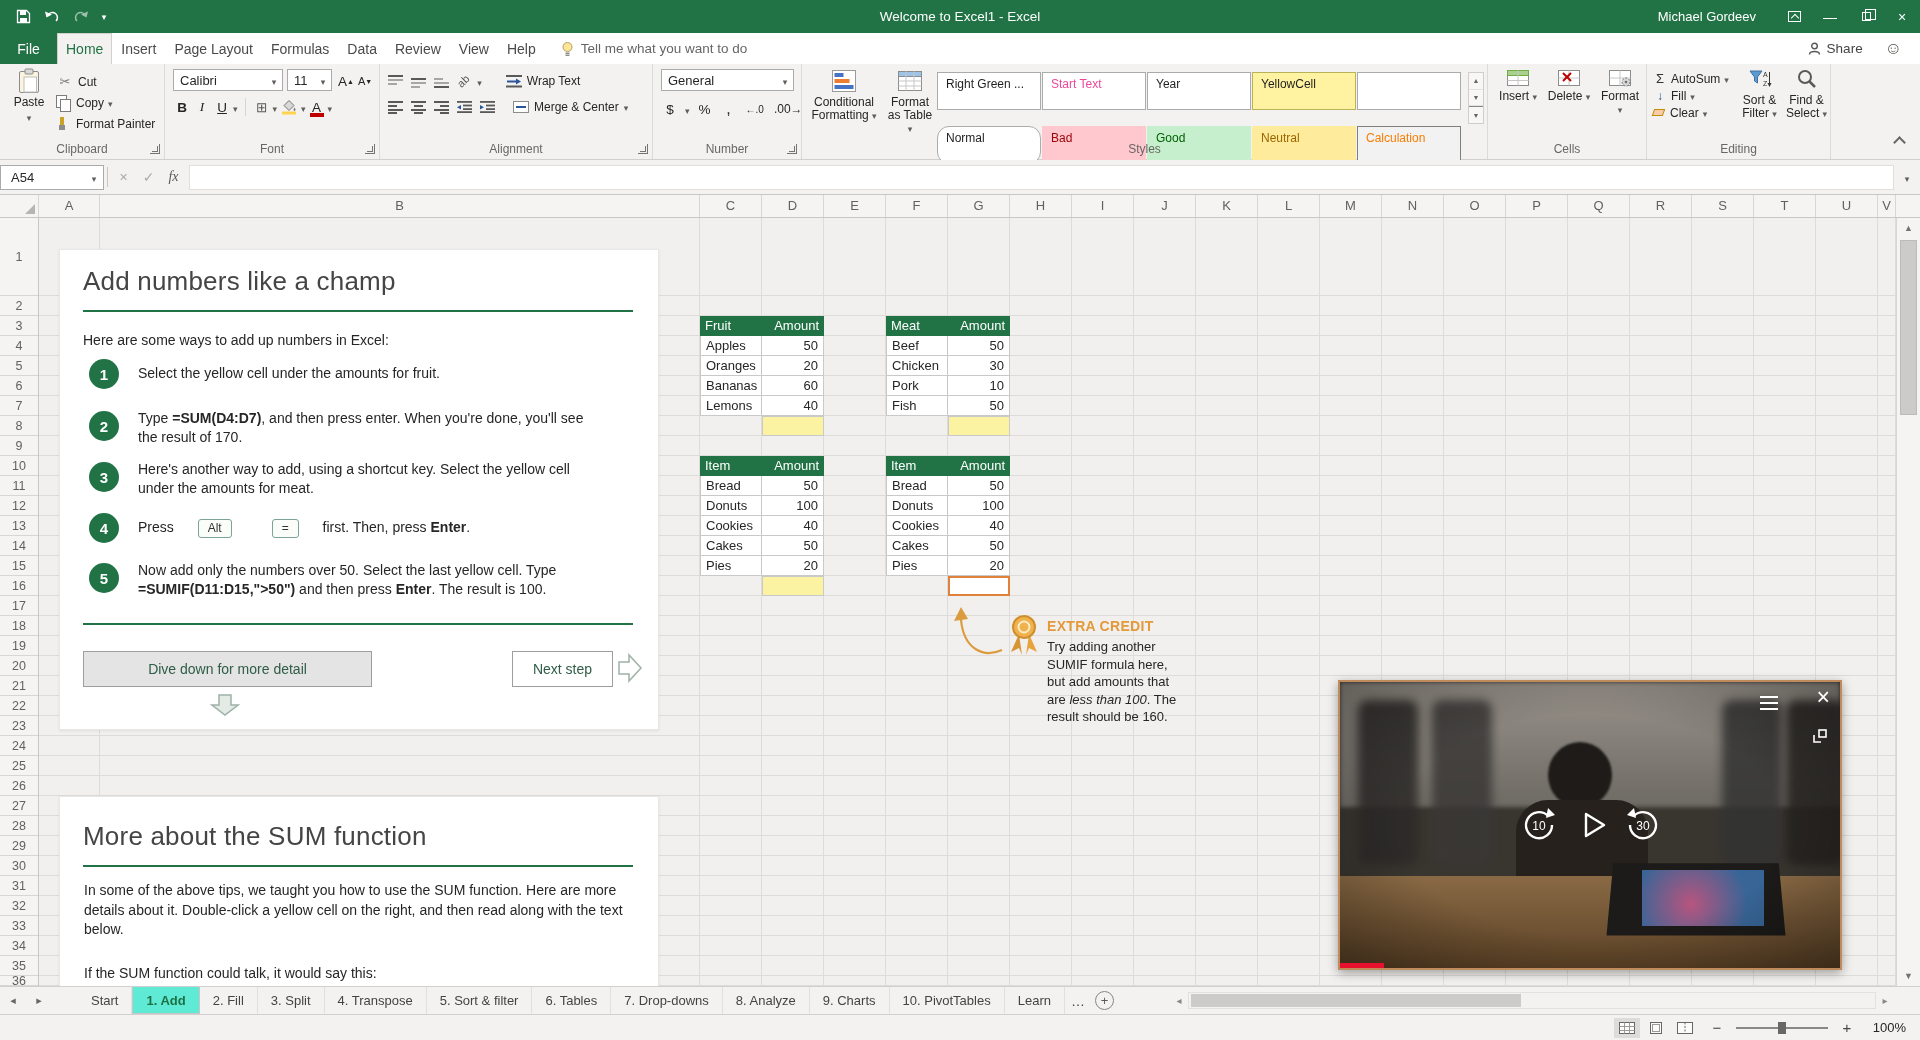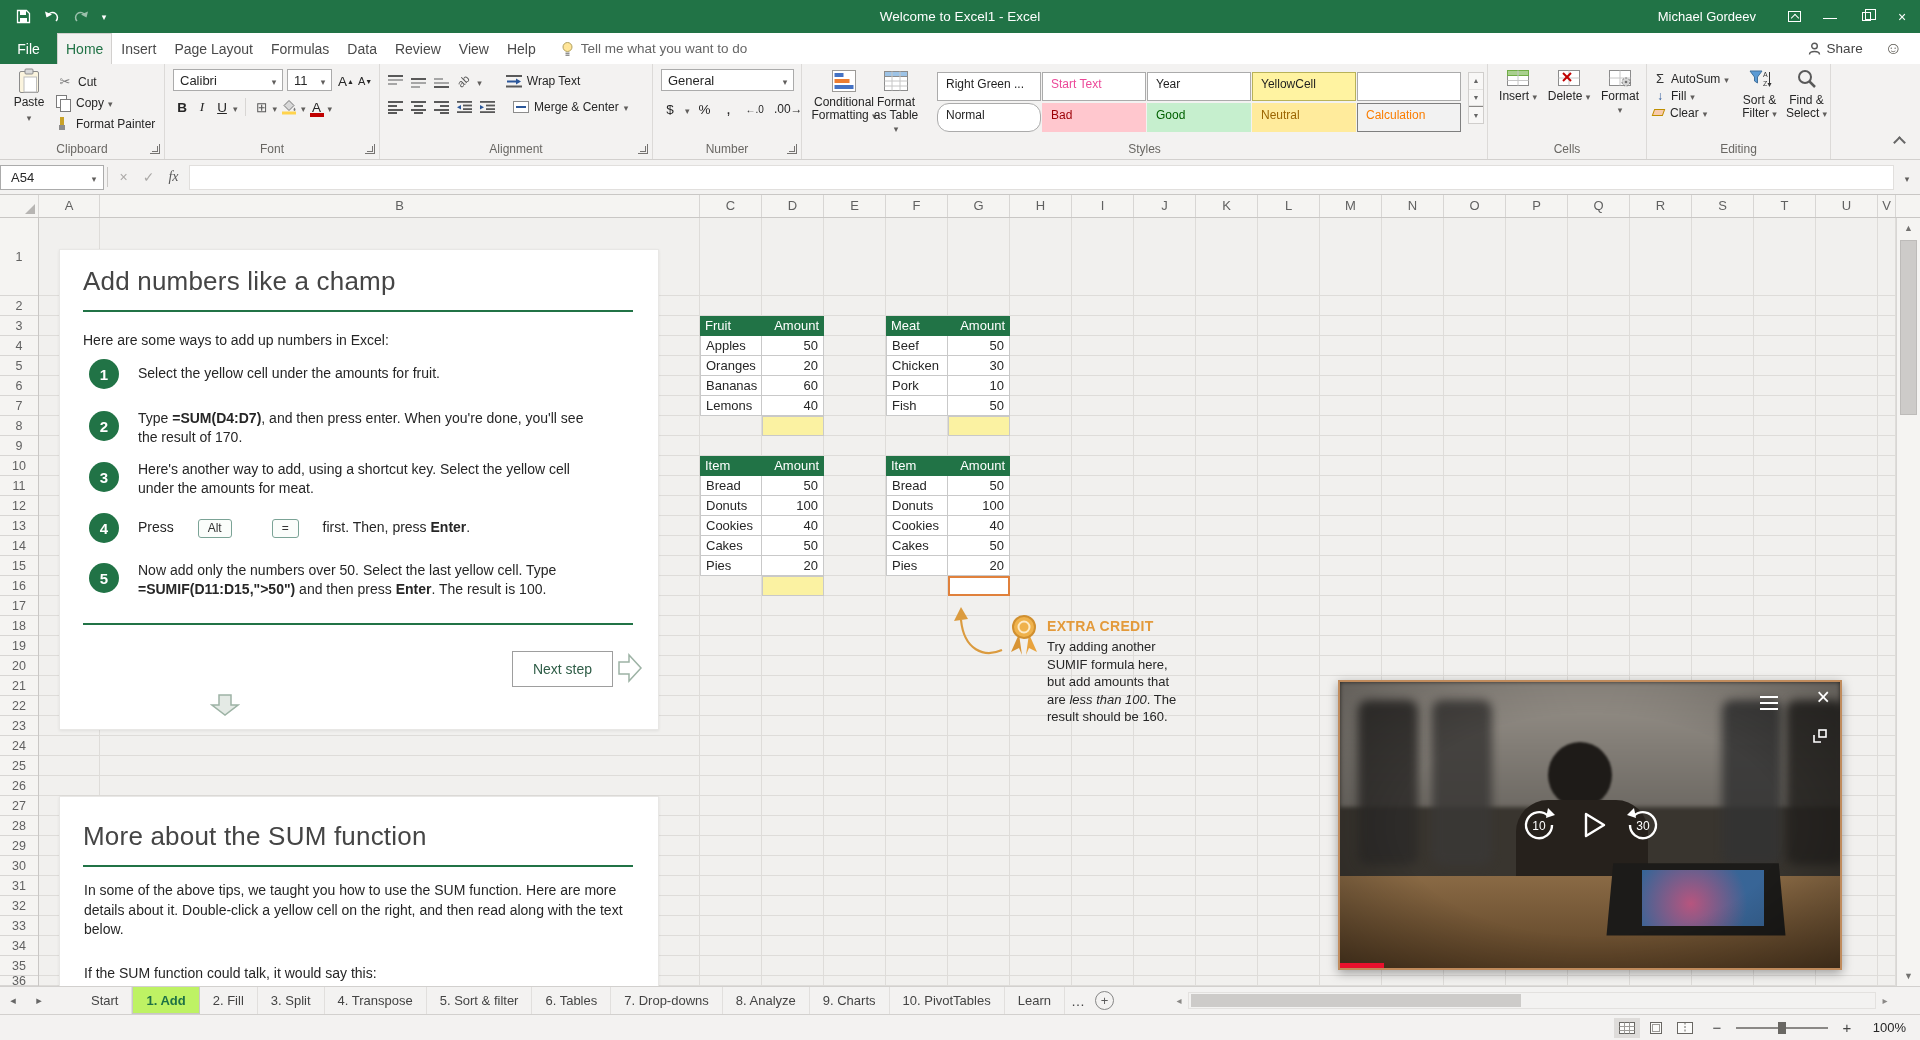--- a/index.html
+++ b/index.html
@@ -56,21 +56,21 @@
   .combo{position:absolute;height:22px;background:#fff;border:1px solid #ABABAB;font-size:13px;display:flex;align-items:center;padding-left:6px;color:#262626}
   .combo .dd{margin-left:auto;width:16px;text-align:center}
   .tbtn{min-width:18px;height:20px;display:flex;align-items:center;justify-content:center;font-size:13.5px;color:#262626;padding:0 2px;position:relative}
   .tbold{font-weight:700}.tital{font-style:italic;font-family:"Liberation Serif",serif}.tund{text-decoration:underline}
   .vsep{width:1px;height:18px;background:#D8D6D4;margin:0 5px}
   .fcA::after{content:"";position:absolute;left:2px;right:2px;bottom:0;height:4px;background:#C00000}
   .al1,.al2,.nb2,.fb2{position:absolute;display:flex;align-items:center;gap:8px}
   .wrapbtn,.mergebtn{display:flex;align-items:center;gap:5px;font-size:12px;color:#262626;white-space:nowrap}
   .orient{font-size:11px;color:#595959;transform:rotate(-45deg)}
   .gallery{position:absolute;left:135px;top:8px;width:527px;display:flex;flex-wrap:wrap}
-  .swatch{width:104px;height:29px;line-height:23px;font-size:12px;padding-left:8px;border:1px solid #ABABAB;margin:0 1px 2px 0;white-space:nowrap;overflow:hidden}
+  .swatch{width:104px;height:38px;line-height:23px;font-size:12px;padding-left:8px;border:1px solid #ABABAB;margin:0 1px 16px 0;white-space:nowrap;overflow:hidden}
   .galscroll{position:absolute;left:666px;top:8px;width:16px;height:52px;display:flex;flex-direction:column;border:1px solid #D0CECC;background:#F8F7F6}
   .gs{flex:1;display:flex;align-items:center;justify-content:center;font-size:7px;color:#666;border-bottom:1px solid #E3E2E0}
   .gs:last-child{border-bottom:none;border-top:1.5px solid #8A8886}
   .ed1{position:absolute;left:6px;top:6px;display:flex;flex-direction:column}
   .erow{display:flex;align-items:center;height:17px;font-size:12px;color:#262626;gap:4px;white-space:nowrap}
   .sum{font-size:13px;color:#333;width:14px;text-align:center}
   .fillarrow{color:#2B579A;font-weight:700;width:14px;text-align:center}
   .eraser{width:11px;height:7px;background:#F8CBAD;border:1px solid #BF8F00;transform:skewX(-20deg);margin-right:2px}
   .collapse{position:absolute;right:16px;bottom:12px;width:9px;height:9px;border-left:2px solid #666;border-top:2px solid #666;transform:rotate(45deg)}
 
@@ -158,21 +158,21 @@
   .v-pop{position:absolute;right:10px;top:44px}
   .v-ctl{position:absolute}
   .v-rw{left:179px;top:123px}.v-play{left:232px;top:123px}.v-fw{left:283px;top:123px}
   .v-prog{position:absolute;left:0;bottom:0;width:44px;height:5px;background:#E8112D}
 
   
   #sheettabs{position:absolute;left:0;right:0;top:986px;height:28px;background:#F3F2F1;border-top:1px solid #D2D0CE;display:flex;align-items:stretch}
   .tnav{width:26px;display:flex;align-items:center;justify-content:center;color:#666;font-size:11px}
   .stabs{display:flex;align-items:stretch;margin-left:26px}
   .stab{padding:0 13px;display:flex;align-items:center;font-size:13px;color:#444;border-right:1px solid #E1DFDD;white-space:nowrap}
-  .stab.active{background:#bef264;color:#1E7145;font-weight:700;border:1px solid #C9C7C5;border-top:none}
+  .stab.active{background:#5eead4;color:#1E7145;font-weight:700;border:1px solid #C9C7C5;border-top:none}
   .tmore{width:26px;display:flex;align-items:center;justify-content:center;color:#444;font-size:14px}
   .newsheet{width:19px;height:19px;margin:4px 6px 0 4px;border-radius:50%;border:1px solid #868686;color:#5A5A5A;display:flex;align-items:center;justify-content:center;font-size:13px}
   .hscroll{position:absolute;left:1170px;right:26px;top:5px;height:17px;display:flex;align-items:center}
   .hs-arrow{width:18px;text-align:center;color:#8A8886;font-size:10px}
   .hs-track{flex:1;height:100%;position:relative;border:1px solid #E3E1DF;background:#F3F2F1}
   .hs-thumb{position:absolute;left:2px;top:1px;bottom:1px;width:330px;background:#CDCBC9}
 
   
   #statusbar{position:absolute;left:0;right:0;bottom:0;height:26px;background:#F3F2F1;border-top:1px solid #D2D0CE;display:flex;align-items:center}
   .sb-right{margin-left:auto;display:flex;align-items:center;gap:10px;padding-right:14px}
@@ -420,21 +420,21 @@
   <div class="rgroup g-styles">
     <div class="bigbtn" style="left:2px;width:80px">
       <svg width="26" height="26" viewBox="0 0 26 26">
           <rect x="1.5" y="2.5" width="23" height="21" fill="#fff" stroke="#9C9A97"></rect>
           <rect x="3.5" y="5" width="9" height="4" fill="#4472C4"></rect>
           <rect x="3.5" y="11" width="15" height="4" fill="#ED7D31"></rect>
           <rect x="3.5" y="17" width="19" height="4" fill="#4472C4"></rect>
         </svg>
       <span class="bb-wrap"><span>Conditional Formatting</span> <span class="dd"></span></span>
     </div>
-    <div class="bigbtn" style="left:68px;width:52px">
+    <div class="bigbtn" style="left:82px;width:52px">
       <svg width="26" height="26" viewBox="0 0 26 26">
           <rect x="1.5" y="3.5" width="23" height="19" fill="#fff" stroke="#8C8C8C"></rect>
           <rect x="1.5" y="3.5" width="23" height="5" fill="#9DC3E6" stroke="#8C8C8C"></rect>
           <line x1="9" y1="3.5" x2="9" y2="22.5" stroke="#C6C6C6"></line>
           <line x1="17" y1="3.5" x2="17" y2="22.5" stroke="#C6C6C6"></line>
           <line x1="1.5" y1="13" x2="24.5" y2="13" stroke="#C6C6C6"></line>
           <line x1="1.5" y1="18" x2="24.5" y2="18" stroke="#C6C6C6"></line>
         </svg>
       <span class="bb-wrap"><span>Format as Table</span> <span class="dd"></span></span>
     </div>
@@ -695,20 +695,21 @@
             <div class="step" style="top: 263px;">
               <div class="step-num">4</div>
               <div class="step-text sl"><span>Press </span><span class="kbd">Alt</span><span class="kbd">=</span><span> first. Then, press </span><span class="b">Enter</span><span>.</span></div>
             </div>
             <div class="step" style="top: 313px;">
               <div class="step-num">5</div>
               <div class="step-text ml"><span>Now add only the numbers over 50. Select the last yellow cell. Type </span><span class="b">=SUMIF(D11:D15,"&gt;50")</span><span> and then press </span><span class="b">Enter</span><span>. The result is 100.</span></div>
             </div>
           </div>
         <div class="green-rule" style="top:373px"></div>
+        <div class="btn dive">Dive down for more detail</div>
         <div class="btn next">Next step</div>
         <svg class="arr-down" width="30" height="24" viewBox="0 0 30 24">
             <path d="M9 2 h12 v10 h7 L15 22 L2 12 h7 z" fill="#E4EAE5" stroke="#9DB3A5" stroke-width="1.5"></path>
           </svg>
         <svg class="arr-right" width="26" height="30" viewBox="0 0 26 30">
             <path d="M2 9 h10 V2 l12 13 L12 28 v-7 H2 z" fill="#FFFFFF" stroke="#9DB3A5" stroke-width="1.5"></path>
           </svg>
       </div>
 
       <div class="card" style="left:59px;top:578px;width:600px;height:220px">

